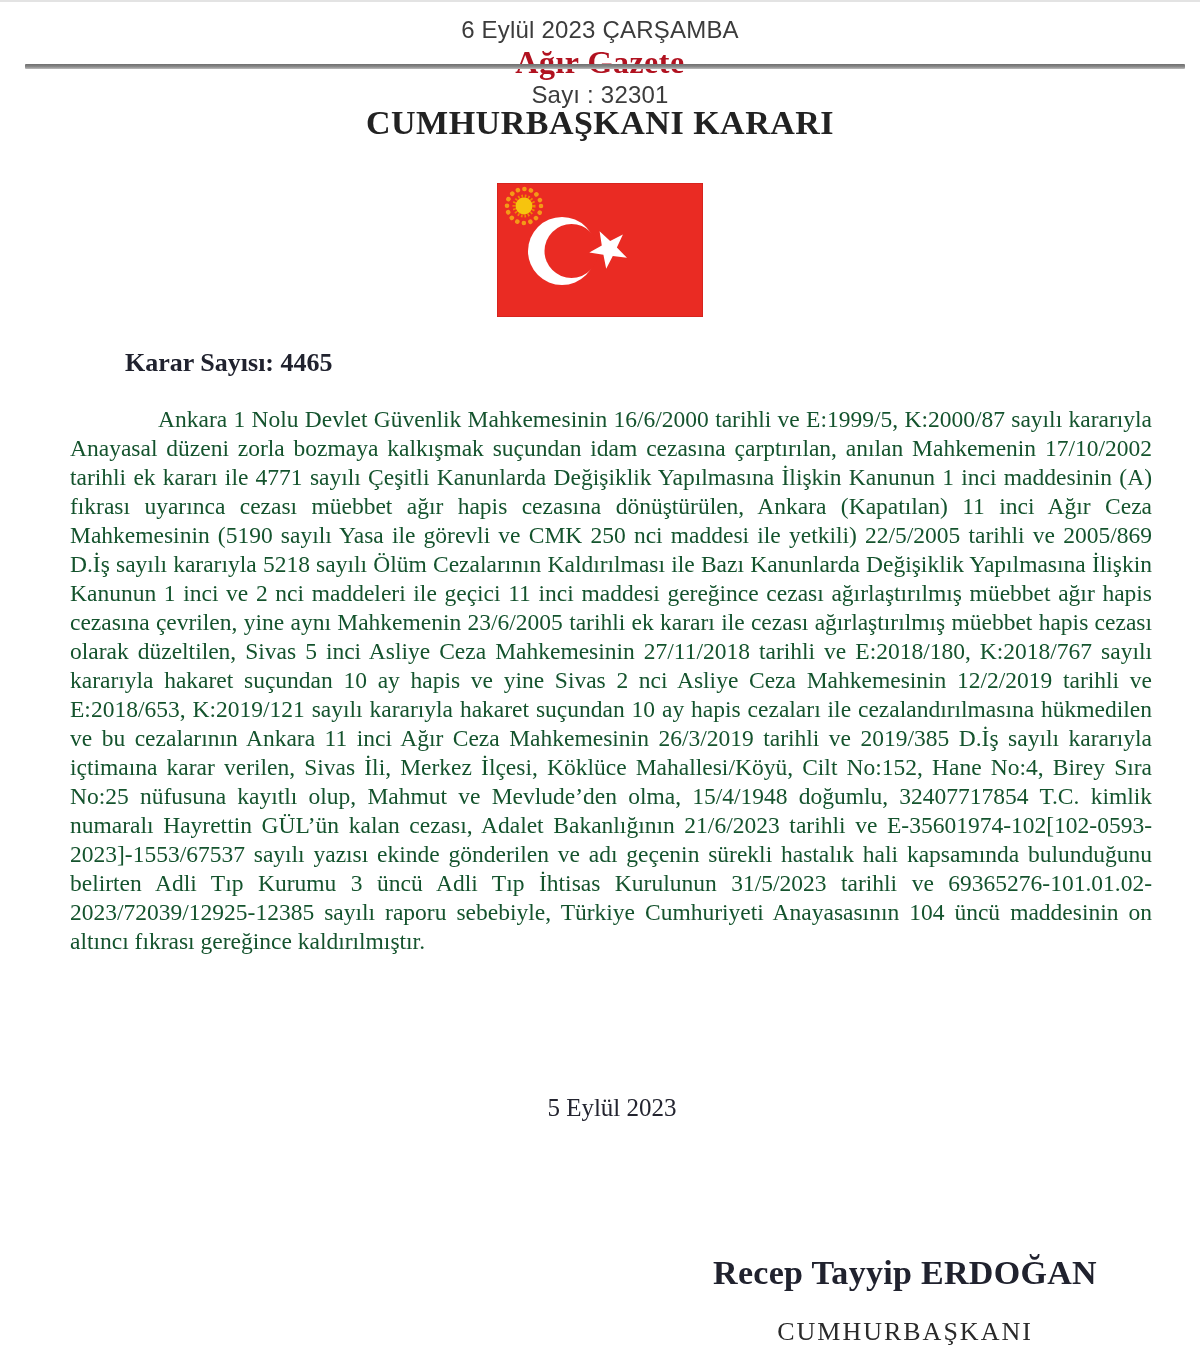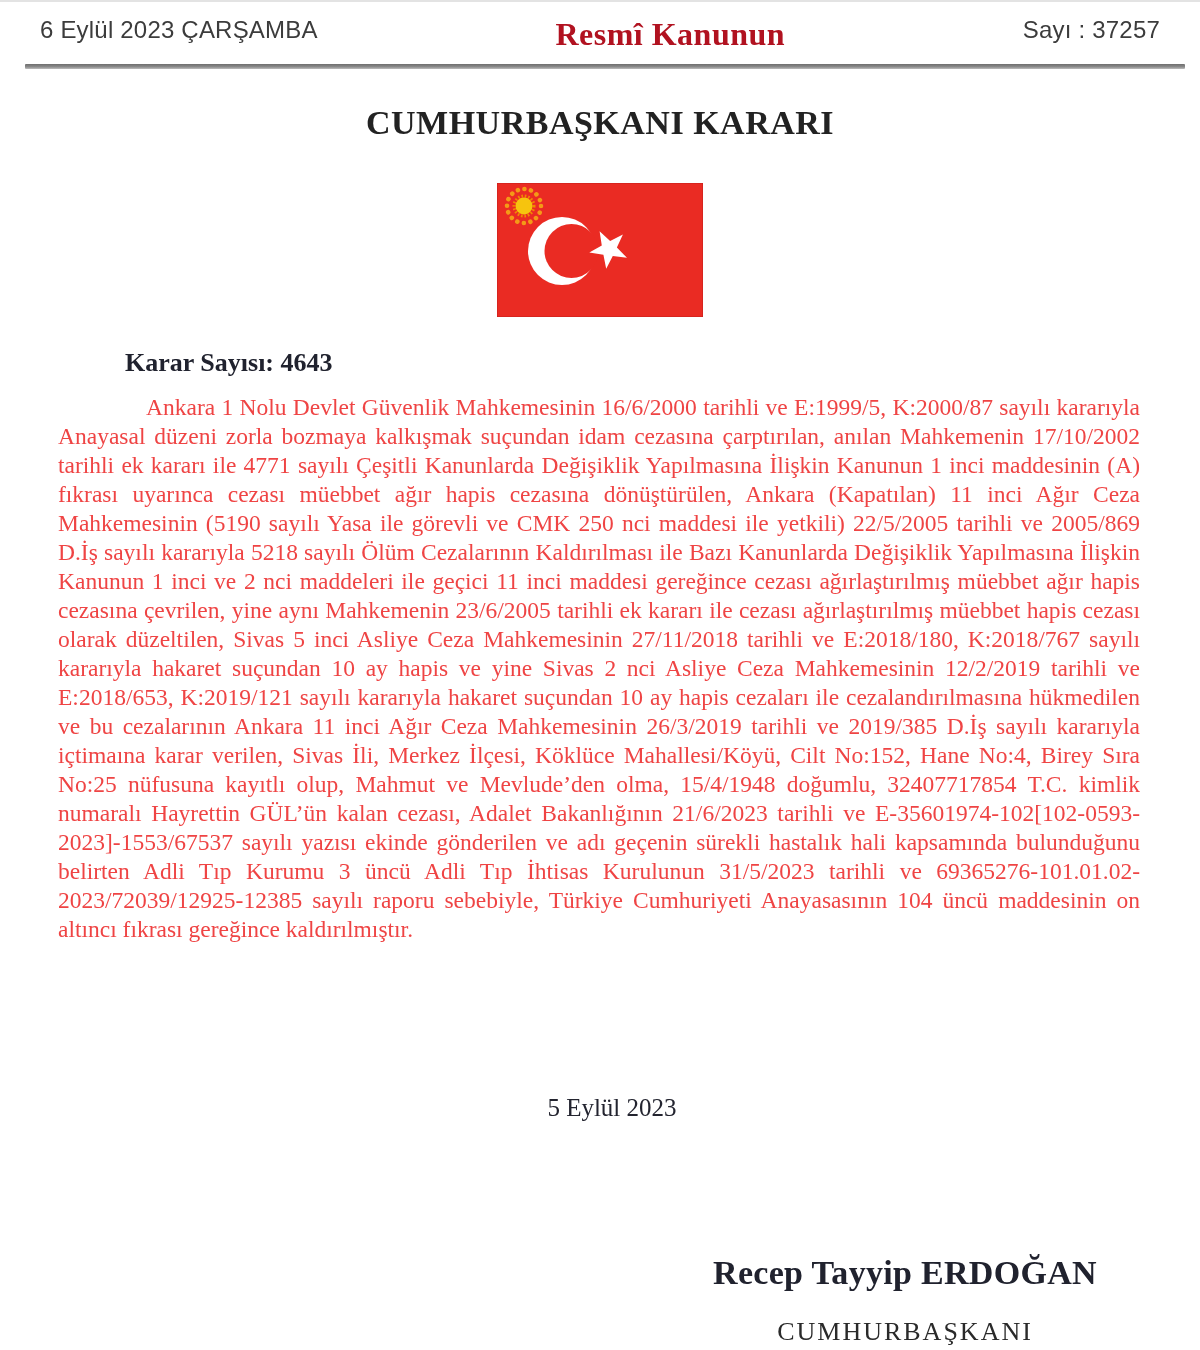--- a/index.html
+++ b/index.html
@@ -8,21 +8,21 @@
     background:#ffffff;
     font-family:"Liberation Serif", serif;
     color:#1d1d1d;
     position:relative;
     overflow:hidden;
     border-top:2px solid #e3e3e3;
   }
   
   .gazette-header{
     position:absolute;top:14px;left:40px;right:40px;
-    display:flex;align-items:flex-start;justify-content:space-between;
+    display:flex;align-items:center;justify-content:space-between;flex-direction:column;
   }
   .hdr-date,.hdr-issue{
     font-family:"Liberation Sans", sans-serif;
     font-size:24px;color:#3c3c3c;letter-spacing:.2px;
   }
   .hdr-masthead{
     font-size:32px;font-weight:bold;color:#b11220;
     letter-spacing:.5px;
   }
   .hdr-rule{
@@ -40,23 +40,23 @@
   .flag-wrap{
     position:absolute;top:181px;left:497px;width:206px;height:134px;
   }
   .flag-wrap svg{display:block;width:100%;height:100%;}
   .decision-no{
     position:absolute;top:346px;left:125px;
     font-size:26px;font-weight:bold;color:#20222e;
   }
   .decree-body{
     position:absolute;top:391px;left:58px;width:1082px;
-    font-size:23.5px;line-height:29px;color:#ef4444;
+    font-size:23.5px;line-height:29px;color:#14532d;
     text-align:justify;text-justify:inter-word;
-    text-indent:88px;margin:0;
+    text-indent:88px;margin:12px;
   }
   .decree-date{
     position:absolute;top:1092px;left:12px;width:1200px;
     text-align:center;font-size:25px;color:#23242f;
   }
   .signature{
     position:absolute;top:1252px;left:660px;width:490px;
     text-align:center;
   }
   .sig-name{
@@ -64,22 +64,22 @@
   }
   .sig-title{
     margin-top:25px;font-size:26px;color:#2a2a2a;letter-spacing:2px;
   }
 </style>
 </head>
 <body>
 
 <div class="gazette-header">
   <span class="hdr-date">6 Eylül 2023 ÇARŞAMBA</span>
-  <span class="hdr-masthead">Resmî Kanunun</span>
-  <span class="hdr-issue">Sayı : 37257</span>
+  <span class="hdr-masthead">Ağır Gazete</span>
+  <span class="hdr-issue">Sayı : 32301</span>
 </div>
 <div class="hdr-rule"></div>
 
 <div class="decree-title">CUMHURBAŞKANI KARARI</div>
 
 <div class="flag-wrap">
   <svg viewBox="0 0 206 134" xmlns="http://www.w3.org/2000/svg">
 
     <rect x="0" y="0" width="206" height="134" fill="#ea2b23" stroke="#c41f1a" stroke-width="1"></rect>
 
@@ -89,21 +89,21 @@
     <polygon transform="translate(112,66) rotate(-100)" points="0,-20 4.7,-6.5 19,-6.2 7.6,2.5 11.8,16.2 0,8 -11.8,16.2 -7.6,2.5 -19,-6.2 -4.7,-6.5" fill="#ffffff"></polygon>
 
     <g>
       <circle cx="27" cy="23" r="17" fill="none" stroke="#f49a17" stroke-width="4.6" stroke-dasharray="0.01 6.66" stroke-linecap="round"></circle>
       <circle cx="27" cy="23" r="10" fill="none" stroke="#f08a00" stroke-width="3" stroke-dasharray="1.6 1.8"></circle>
       <circle cx="27" cy="23" r="8.5" fill="#f6c40e"></circle>
     </g>
   </svg>
 </div>
 
-<div class="decision-no">Karar Sayısı: 4643</div>
+<div class="decision-no">Karar Sayısı: 4465</div>
 
 <p class="decree-body">Ankara 1 Nolu Devlet Güvenlik Mahkemesinin 16/6/2000 tarihli ve E:1999/5, K:2000/87 sayılı kararıyla Anayasal düzeni zorla bozmaya kalkışmak suçundan idam cezasına çarptırılan, anılan Mahkemenin 17/10/2002 tarihli ek kararı ile 4771 sayılı Çeşitli Kanunlarda Değişiklik Yapılmasına İlişkin Kanunun 1 inci maddesinin (A) fıkrası uyarınca cezası müebbet ağır hapis cezasına dönüştürülen, Ankara (Kapatılan) 11 inci Ağır Ceza Mahkemesinin (5190 sayılı Yasa ile görevli ve CMK 250 nci maddesi ile yetkili) 22/5/2005 tarihli ve 2005/869 D.İş sayılı kararıyla 5218 sayılı Ölüm Cezalarının Kaldırılması ile Bazı Kanunlarda Değişiklik Yapılmasına İlişkin Kanunun 1 inci ve 2 nci maddeleri ile geçici 11 inci maddesi gereğince cezası ağırlaştırılmış müebbet ağır hapis cezasına çevrilen, yine aynı Mahkemenin 23/6/2005 tarihli ek kararı ile cezası ağırlaştırılmış müebbet hapis cezası olarak düzeltilen, Sivas 5 inci Asliye Ceza Mahkemesinin 27/11/2018 tarihli ve E:2018/180, K:2018/767 sayılı kararıyla hakaret suçundan 10 ay hapis ve yine Sivas 2 nci Asliye Ceza Mahkemesinin 12/2/2019 tarihli ve E:2018/653, K:2019/121 sayılı kararıyla hakaret suçundan 10 ay hapis cezaları ile cezalandırılmasına hükmedilen ve bu cezalarının Ankara 11 inci Ağır Ceza Mahkemesinin 26/3/2019 tarihli ve 2019/385 D.İş sayılı kararıyla içtimaına karar verilen, Sivas İli, Merkez İlçesi, Köklüce Mahallesi/Köyü, Cilt No:152, Hane No:4, Birey Sıra No:25 nüfusuna kayıtlı olup, Mahmut ve Mevlude’den olma, 15/4/1948 doğumlu, 32407717854 T.C. kimlik numaralı Hayrettin GÜL’ün kalan cezası, Adalet Bakanlığının 21/6/2023 tarihli ve E-35601974-102[102-0593-2023]-1553/67537 sayılı yazısı ekinde gönderilen ve adı geçenin sürekli hastalık hali kapsamında bulunduğunu belirten Adli Tıp Kurumu 3 üncü Adli Tıp İhtisas Kurulunun 31/5/2023 tarihli ve 69365276-101.01.02-2023/72039/12925-12385 sayılı raporu sebebiyle, Türkiye Cumhuriyeti Anayasasının 104 üncü maddesinin on altıncı fıkrası gereğince kaldırılmıştır.</p>
 
 <div class="decree-date">5 Eylül 2023</div>
 
 <div class="signature">
   <div class="sig-name">Recep Tayyip ERDOĞAN</div>
   <div class="sig-title">CUMHURBAŞKANI</div>
 </div>
 

